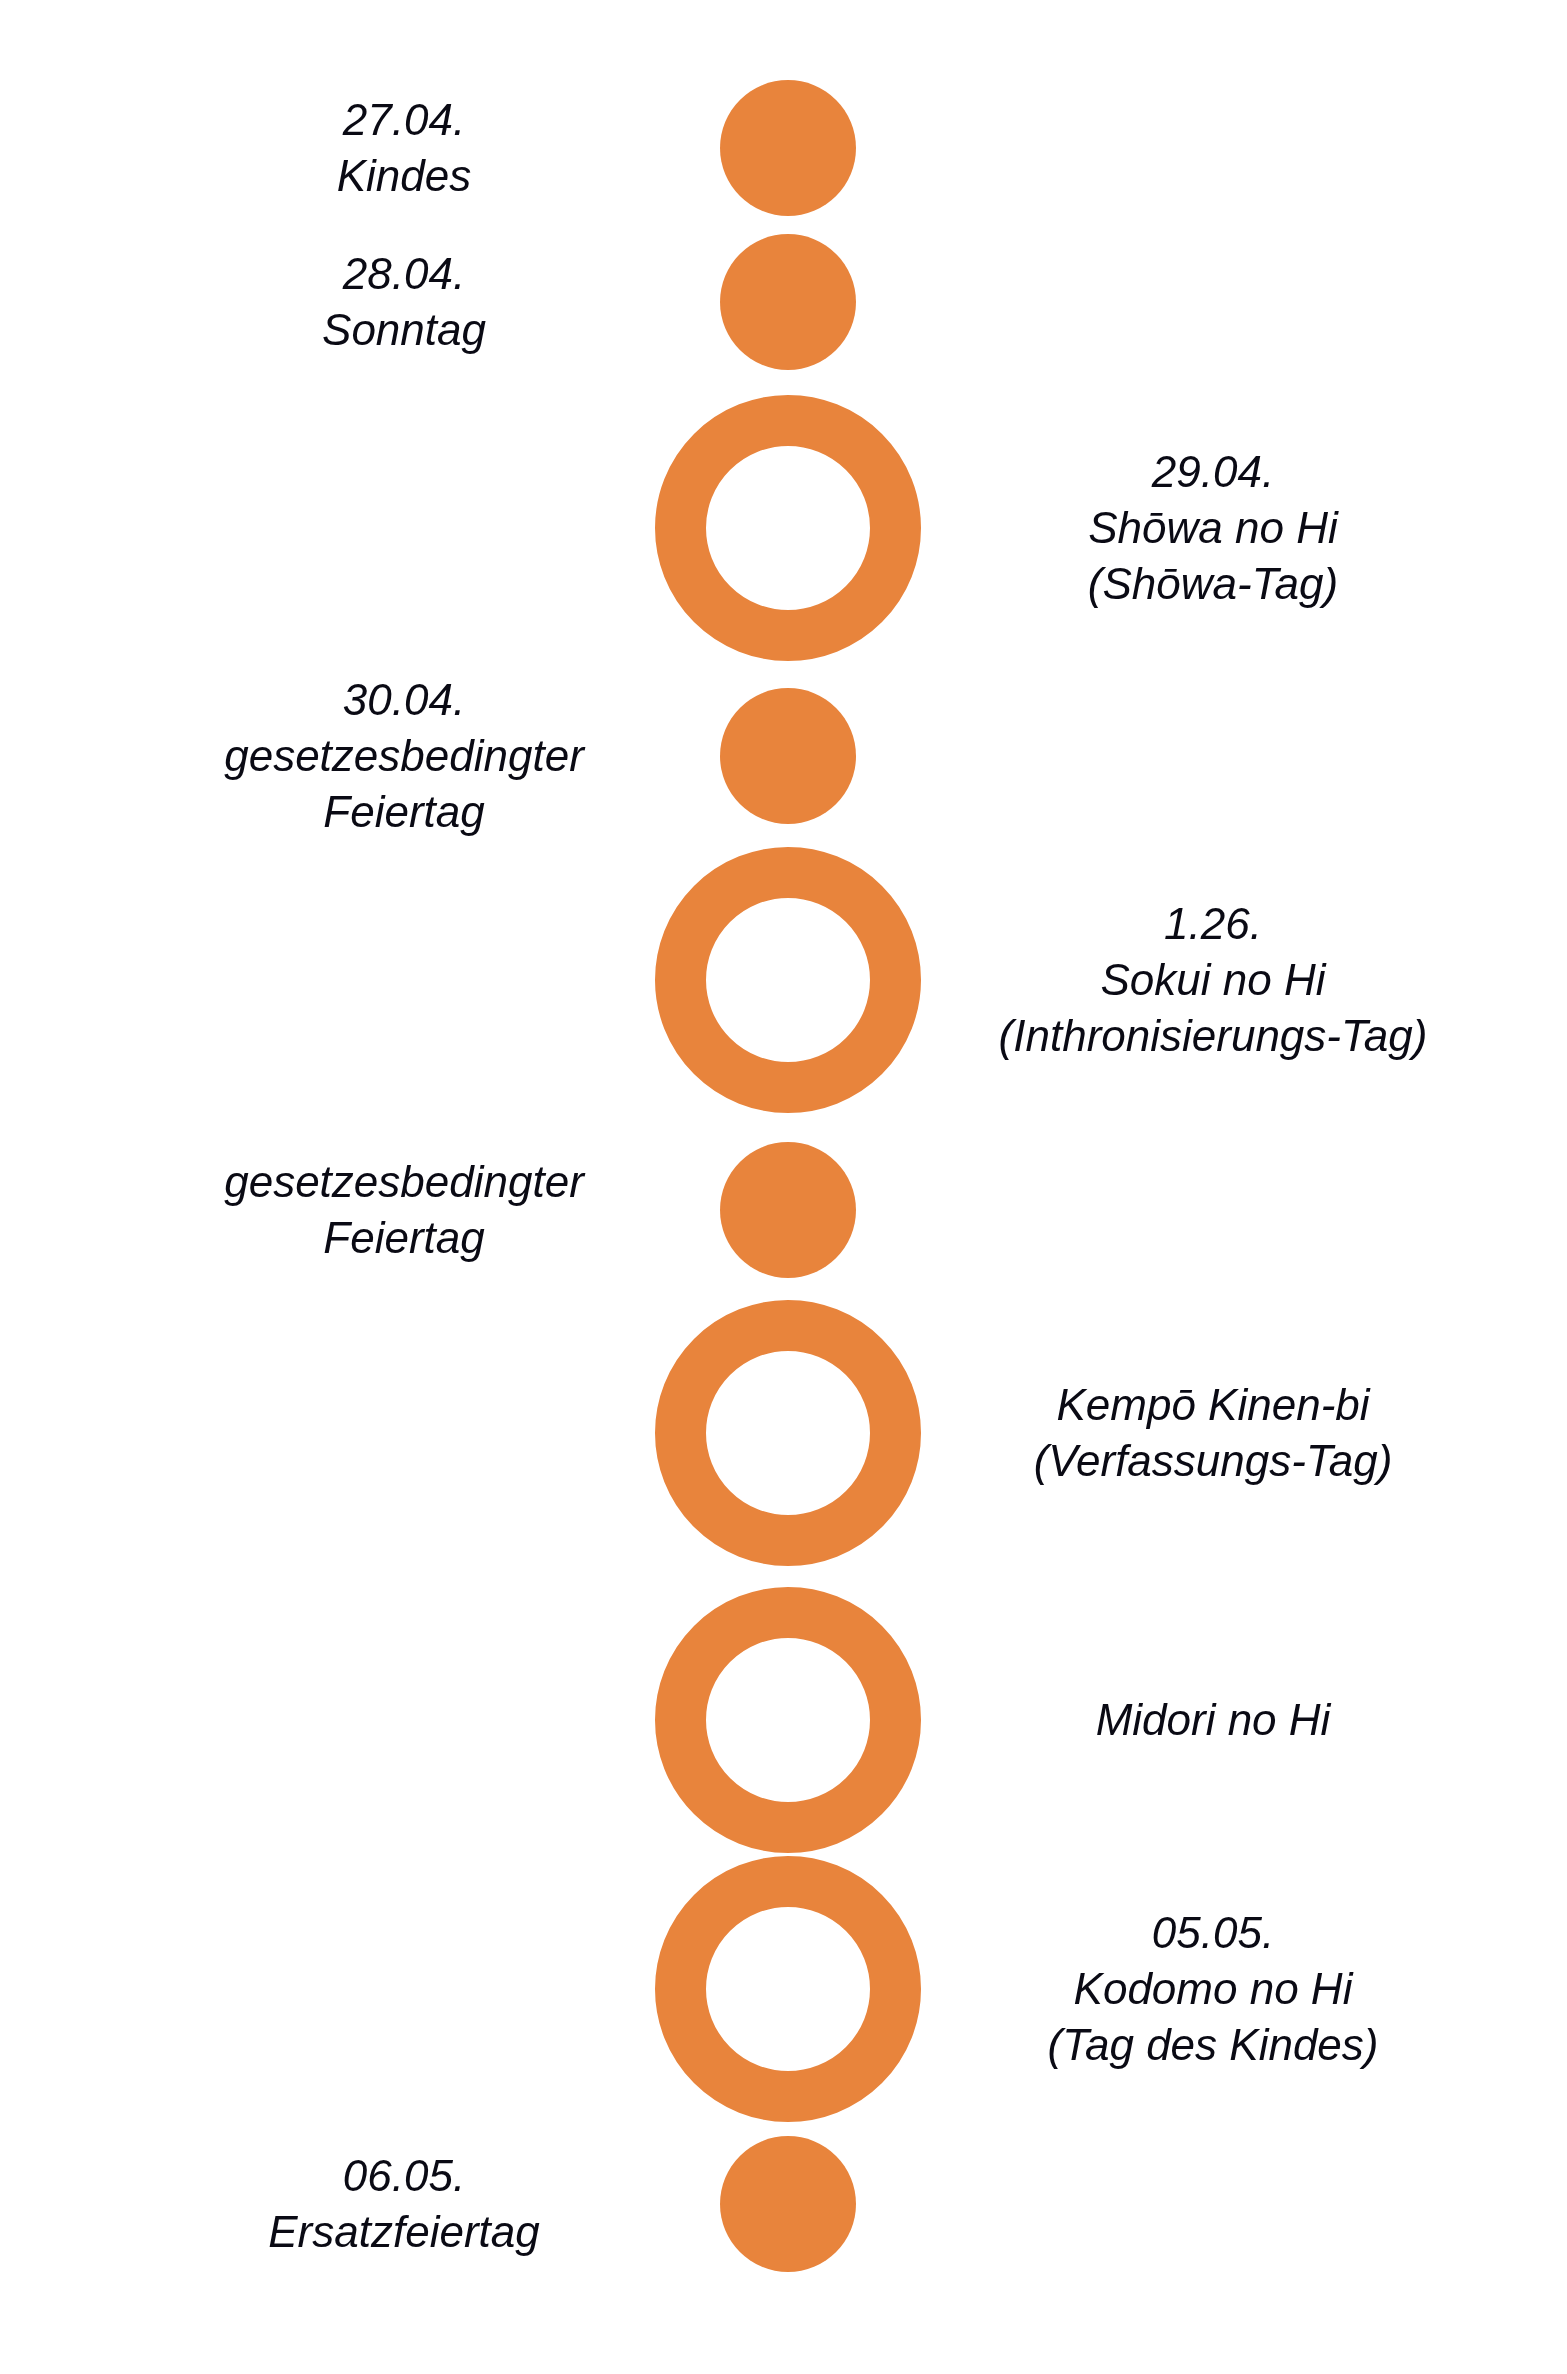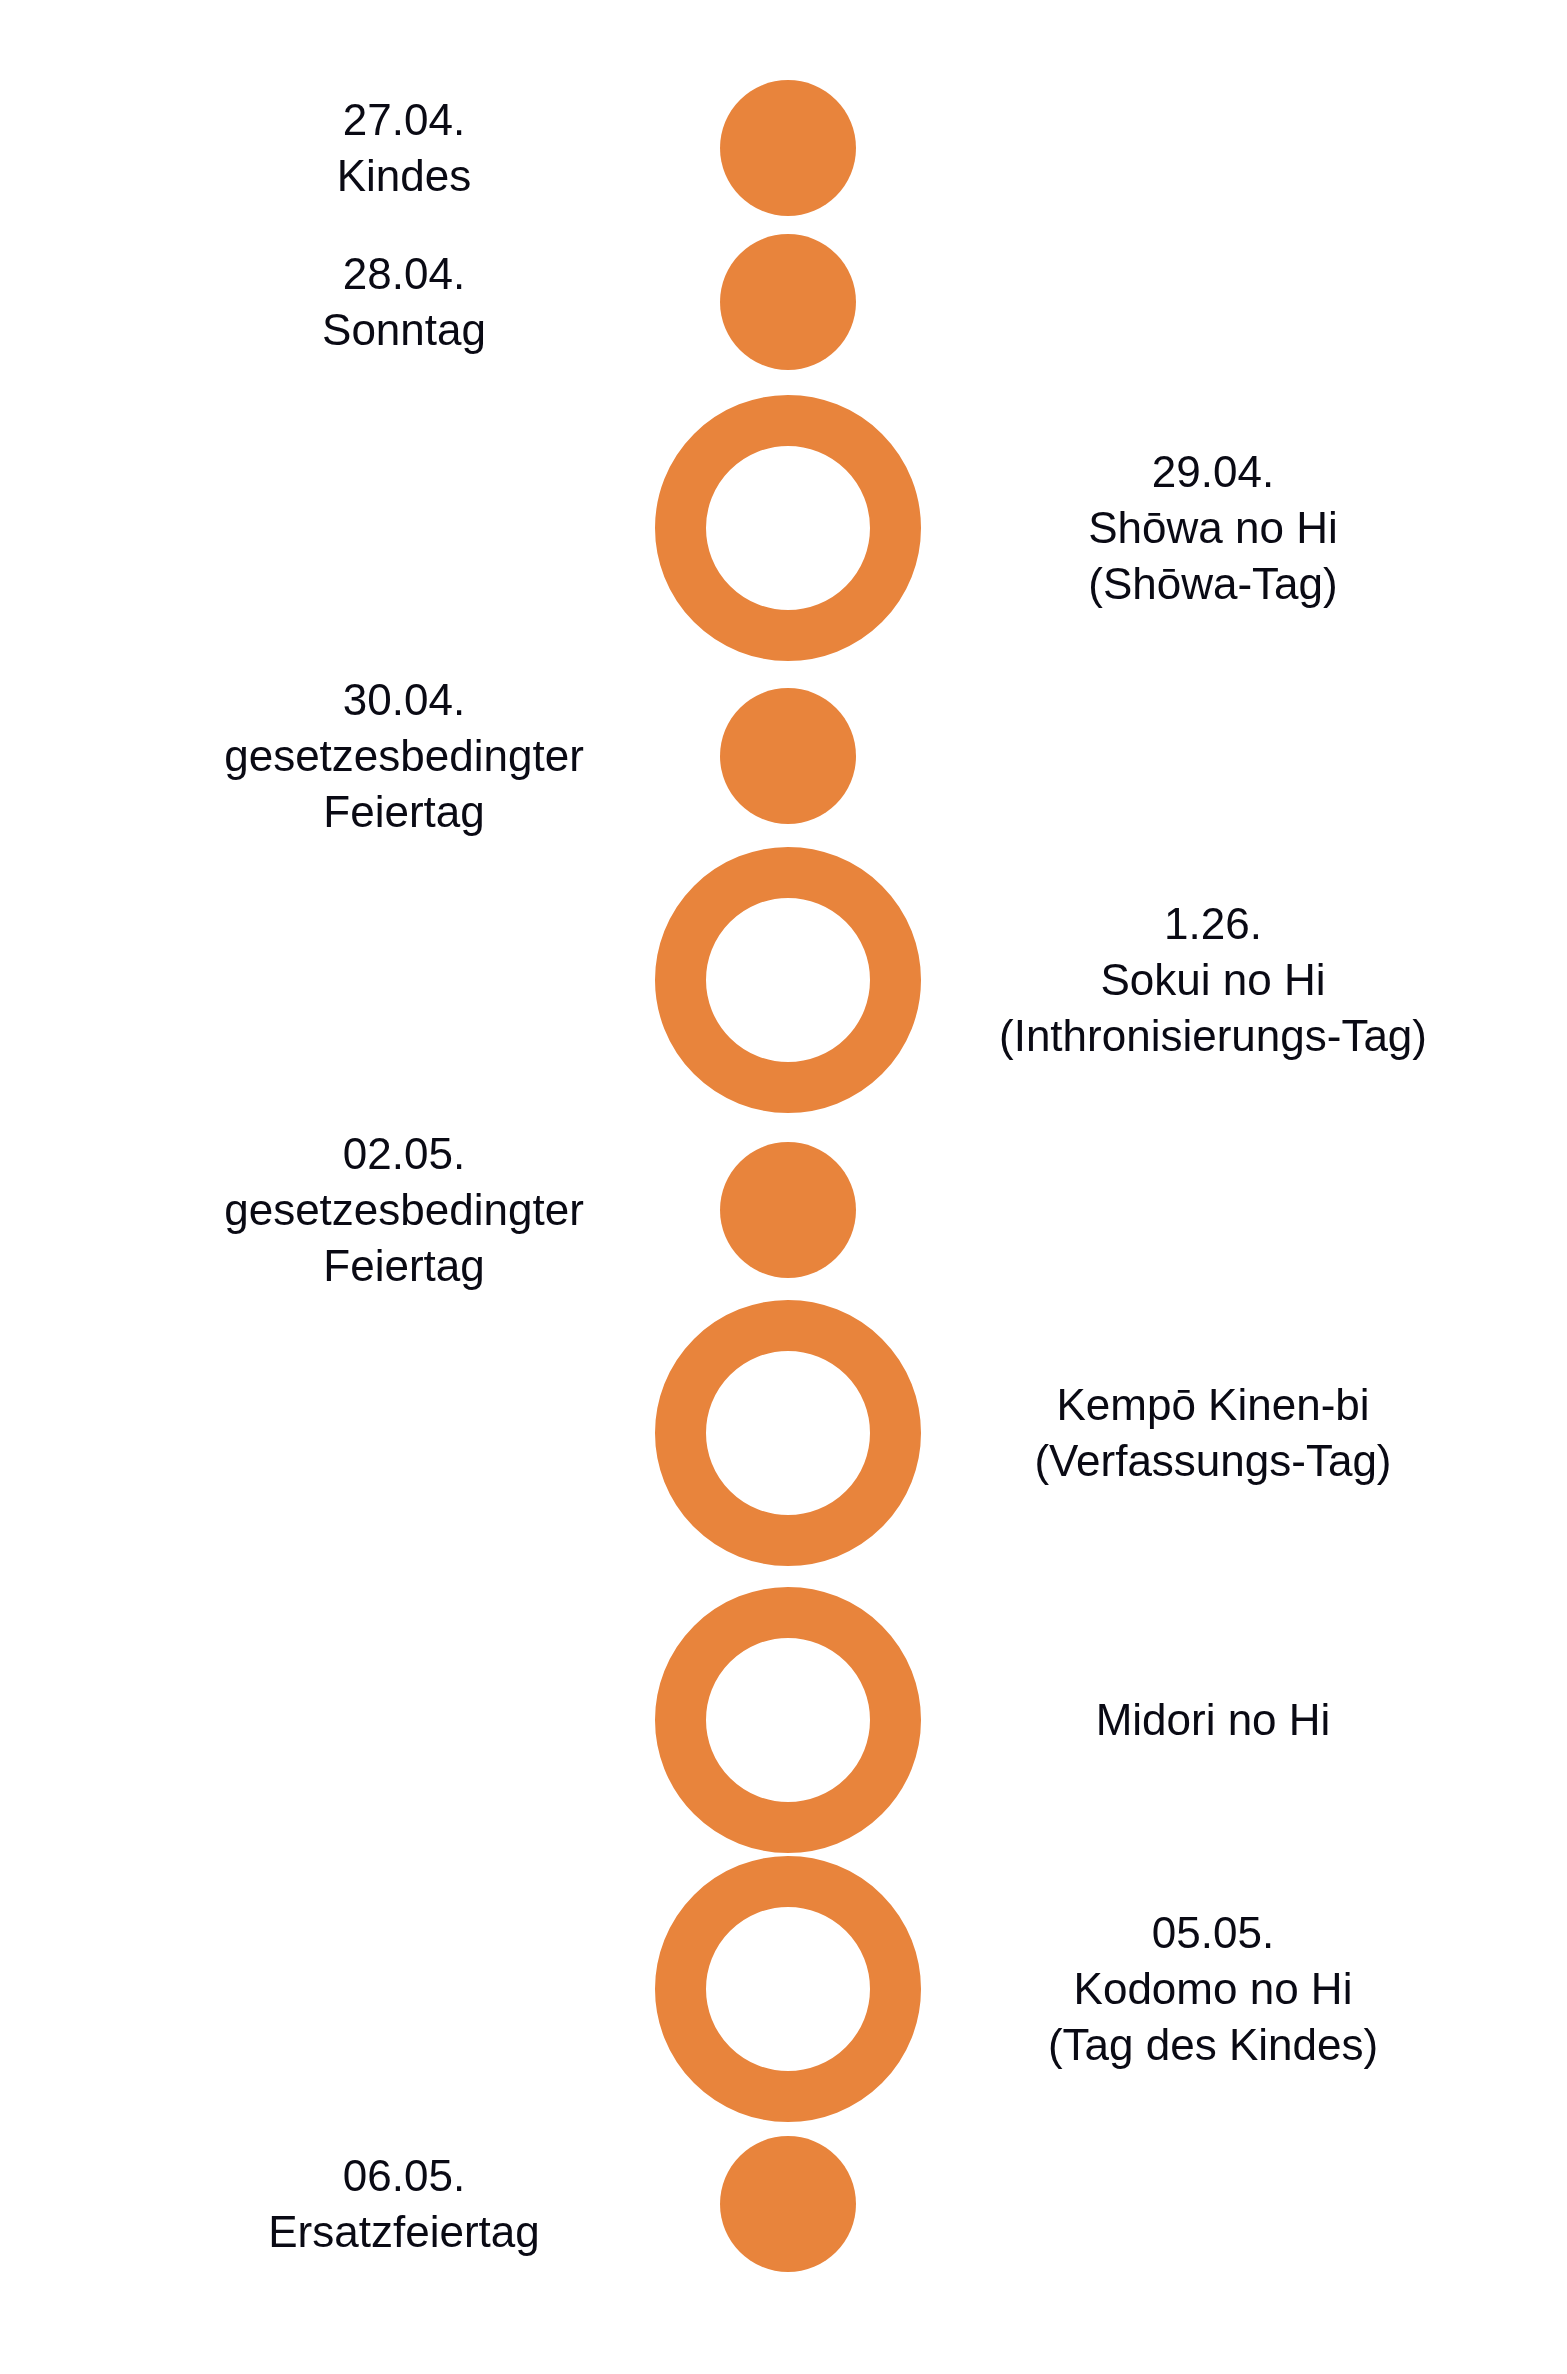--- a/index.html
+++ b/index.html
@@ -63,20 +63,21 @@
   .label.right {
     left: 915px;
     text-align: center;
   }
   .label .line {
     display: block;
   }
   .label.left .line,
   .label.right .line {
     width: 100%;
+    font-style: italic;
   }
   .label.left  { width: 596px; right: auto; left: 106px; }
   .label.right { width: 596px; }
 </style>
 </head>
 <body>
 
 <div id="page" style="width: 1568px; height: 2375px; background: rgb(255, 255, 255);">
 
 <div class="row" style="top: 148px;">
@@ -113,21 +114,20 @@
       <div class="marker donut" style="background: transparent; border-color: rgb(232, 132, 60);"></div>
       <div class="label right">
         <span class="line">1.26.</span>
         <span class="line">Sokui no Hi</span>
         <span class="line">(Inthronisierungs-Tag)</span>
       </div>
     </div>
     <div class="row" style="top: 1210px;">
       <div class="marker small" style="background: rgb(232, 132, 60);"></div>
       <div class="label left">
-        <span class="line">02.05.</span>
         <span class="line">gesetzesbedingter</span>
         <span class="line">Feiertag</span>
       </div>
     </div>
     <div class="row" style="top: 1433px;">
       <div class="marker donut" style="background: transparent; border-color: rgb(232, 132, 60);"></div>
       <div class="label right">
         <span class="line">Kempō Kinen-bi</span>
         <span class="line">(Verfassungs-Tag)</span>
       </div>

